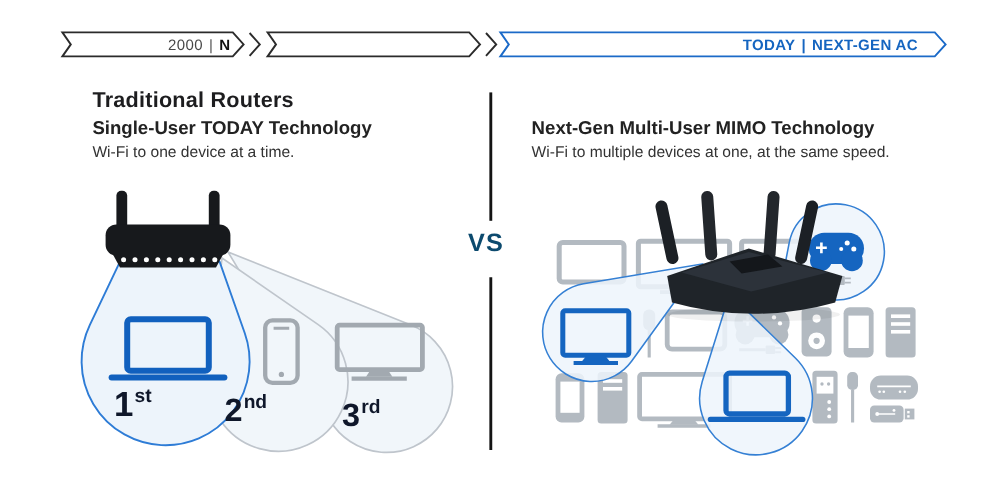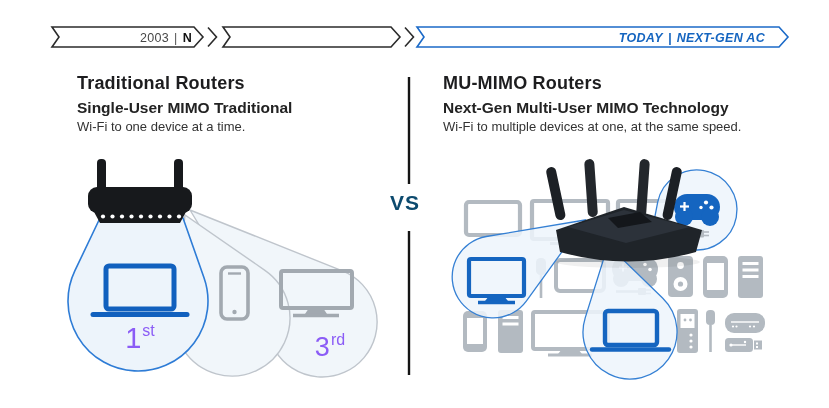--- a/index.html
+++ b/index.html
@@ -10,21 +10,21 @@
   .banner-text{position:absolute;top:30px;height:17px;line-height:17px;font-size:12.5px;
                text-align:right;letter-spacing:.3px;color:#474747;white-space:nowrap;}
   .banner-text .std{font-weight:bold;color:#111;}
   .banner-text .sep{margin:0 5px;color:#555;}
   .banner-text.blue, .banner-text.blue .std, .banner-text.blue .sep{color:#1565C0;font-weight:bold;}
   
   .h-title{position:absolute;top:73px;font-size:18px;font-weight:bold;color:#1d1d1f;letter-spacing:.2px;}
   .h-sub{position:absolute;top:99px;font-size:15.5px;font-weight:bold;color:#222;}
   .h-desc{position:absolute;top:119px;font-size:13px;font-weight:normal;color:#333;}
   
-  .ordinal{position:absolute;width:90px;text-align:center;font-weight:normal;color:#8b5cf6;
+  .ordinal{position:absolute;width:90px;text-align:left;font-weight:bold;color:#0f172a;
            font-size:29px;line-height:30px;}
   .ordinal sup{font-size:16px;position:relative;top:-1px;margin-left:1px;}
   .vs{position:absolute;left:381px;top:191px;width:48px;text-align:center;font-size:21px;
       font-weight:bold;color:#0c4a6e;letter-spacing:1px;}
 </style>
 </head>
 <body>
 
 <div class="stage">
 
@@ -223,36 +223,38 @@
         <rect x="636" y="159" width="10" height="58" rx="5" fill="#23272c" transform="rotate(4 641 216)"></rect>
         <rect x="662" y="166" width="10" height="54" rx="5" fill="#1c2025" transform="rotate(12 667 218)"></rect>
         <path d="M556,230 L624,207 L702,230 L696,252 Q628,271 560,252 Z" fill="#1F2429"></path>
         <path d="M568,227 L624,210 L690,227 L626,243 Z" fill="#2C323A"></path>
         <path d="M608,218 L640,212 L652,222 L618,228 Z" fill="#14171B"></path>
       </g>
     </g>
   </svg>
 
   <div class="banner-text" style="left:60px;width:132px;">
-    <span>2003</span><span class="sep">|</span><span class="std">N</span>
-  </div>
-  <div class="banner-text blue" style="left:540px;width:225px;font-style:italic;">
+    <span>2000</span><span class="sep">|</span><span class="std">N</span>
+  </div>
+  <div class="banner-text blue" style="left:540px;width:225px;">
     <span>TODAY</span><span class="sep">|</span><span class="std">NEXT-GEN AC</span>
   </div>
 
   <div class="h-title" style="left:77px;">Traditional Routers</div>
-  <div class="h-sub" style="left:77px;">Single-User MIMO Traditional</div>
+  <div class="h-sub" style="left:77px;">Single-User TODAY Technology</div>
   <div class="h-desc" style="left:77px;text-align:center;">Wi-Fi to one device at a time.</div>
 
-  <div class="h-title" style="left:443px;">MU-MIMO Routers</div>
   <div class="h-sub" style="left:443px;">Next-Gen Multi-User MIMO Technology</div>
   <div class="h-desc" style="left:443px;">Wi-Fi to multiple devices at one, at the same speed.</div>
 
   <div class="vs">VS</div>
 
   <div class="ordinal" style="left:95px;top:317px;">
     <span>1</span><sup>st</sup>
   </div>
+  <div class="ordinal" style="left:187px;top:322px;font-size:27px;">
+    <span>2</span><sup>nd</sup>
+  </div>
   <div class="ordinal" style="left:285px;top:326px;font-size:27px;">
     <span>3</span><sup>rd</sup>
   </div>
 
 </div>
 
 </body></html>

